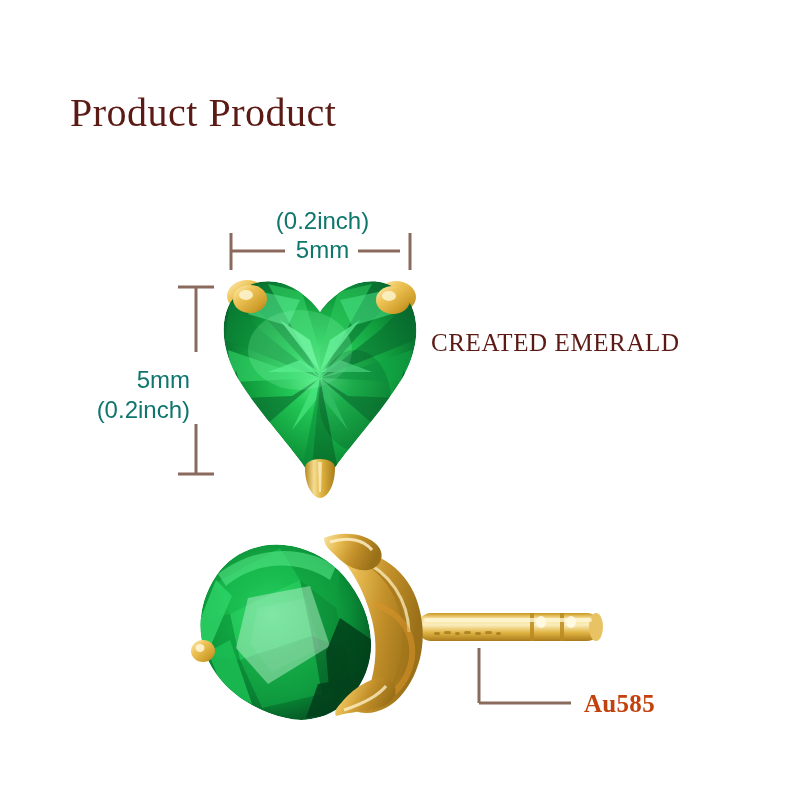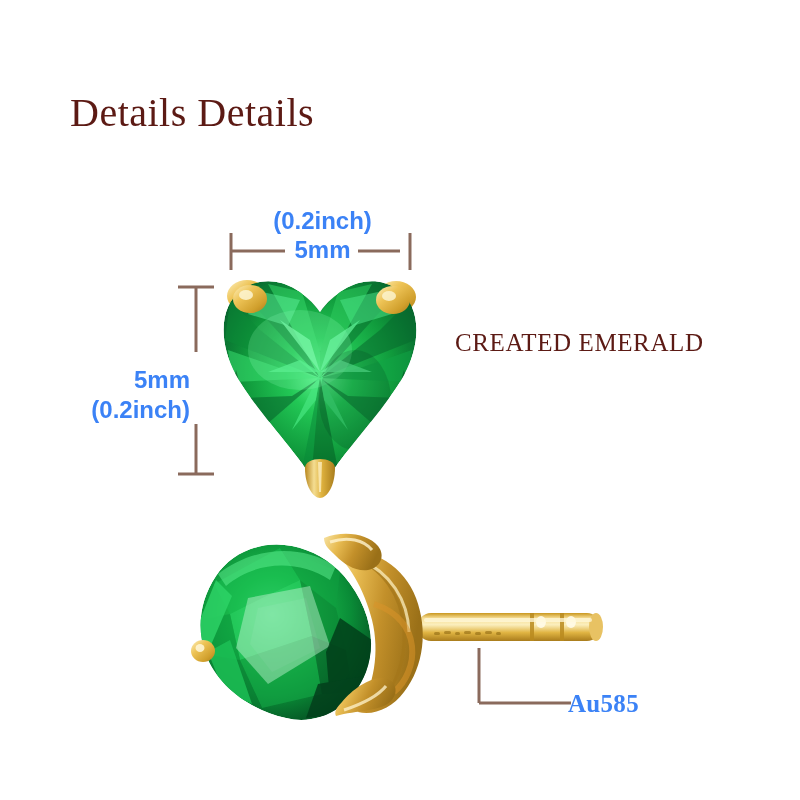--- a/index.html
+++ b/index.html
@@ -26,24 +26,23 @@
     line-height: 1;
     color: #5c1a14;
     letter-spacing: 0.5px;
     white-space: nowrap;
   }
 
   
   .dim-label {
     position: absolute;
     font-family: "Liberation Sans", sans-serif;
-    color: #3b82f6;
+    color: #0f766e;
     white-space: nowrap;
     text-align: center;
-    font-weight: bold;
   }
   #dim-top-inch {
     left: 235px;
     top: 207px;
     width: 175px;
     font-size: 24px;
   }
   #dim-top-mm {
     left: 235px;
     top: 236px;
@@ -67,58 +66,58 @@
 
   
   .copy-line {
     position: absolute;
     font-family: "Liberation Serif", serif;
     color: #5c1a14;
     white-space: nowrap;
     letter-spacing: 0.6px;
   }
   #copy-created {
-    left: 455px;
+    left: 431px;
     top: 329px;
     font-size: 25px;
   }
   #copy-birthstone {
     left: 443px;
     top: 365px;
     font-size: 30px;
   }
 
   
   #au585-label {
     position: absolute;
-    left: 568px;
+    left: 584px;
     top: 690px;
     font-family: "Liberation Serif", serif;
     font-weight: bold;
     font-size: 25px;
-    color: #3b82f6;
+    color: #c2410c;
     white-space: nowrap;
     letter-spacing: 0.3px;
   }
 
   
   .layer {
     position: absolute;
     left: 0;
     top: 0;
     width: 800px;
     height: 800px;
   }
 </style>
 </head>
 <body>
 
 <div id="page">
 
-  <div id="page-title">Details Details</div>
+  <div id="page-title">Product Product</div>
 
   <svg class="layer" viewBox="0 0 800 800">
 
     <g stroke="#8a6a5c" stroke-width="3" stroke-linecap="butt">
       <line x1="231" y1="233" x2="231" y2="270"></line>
       <line x1="231" y1="251" x2="285" y2="251"></line>
       <line x1="358" y1="251" x2="400" y2="251"></line>
       <line x1="410" y1="233" x2="410" y2="270"></line>
     </g>
 

